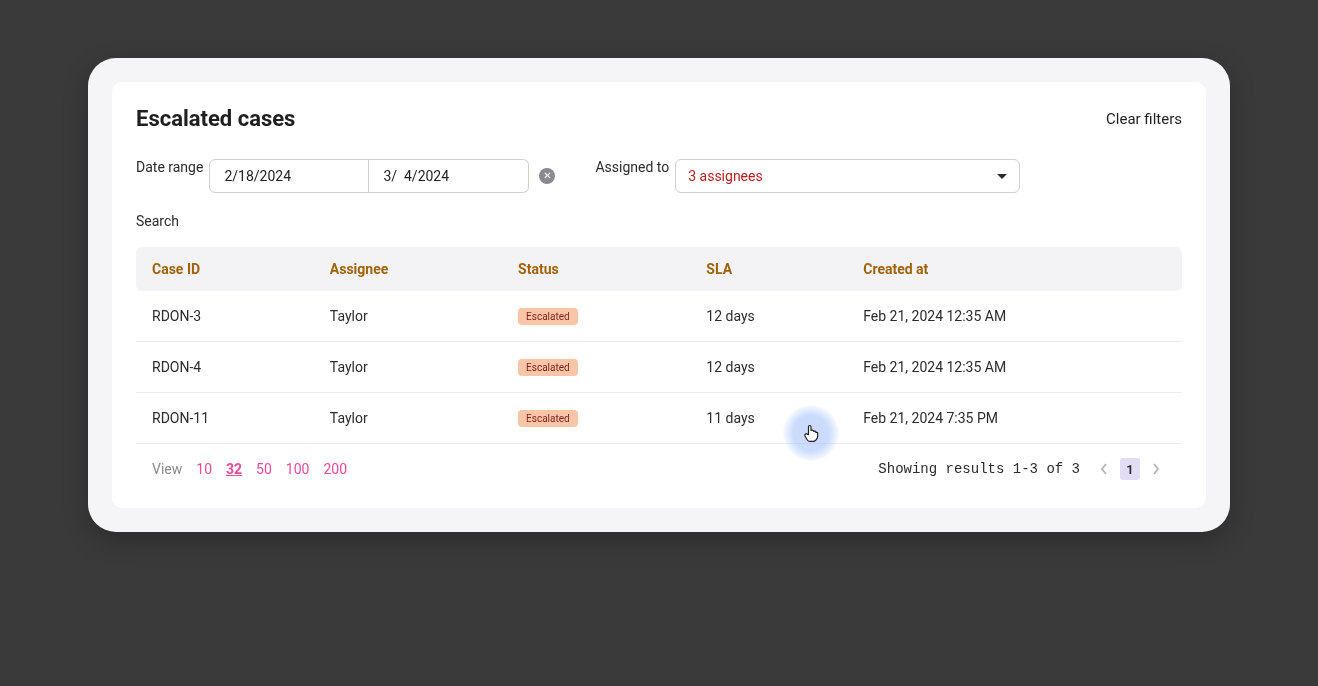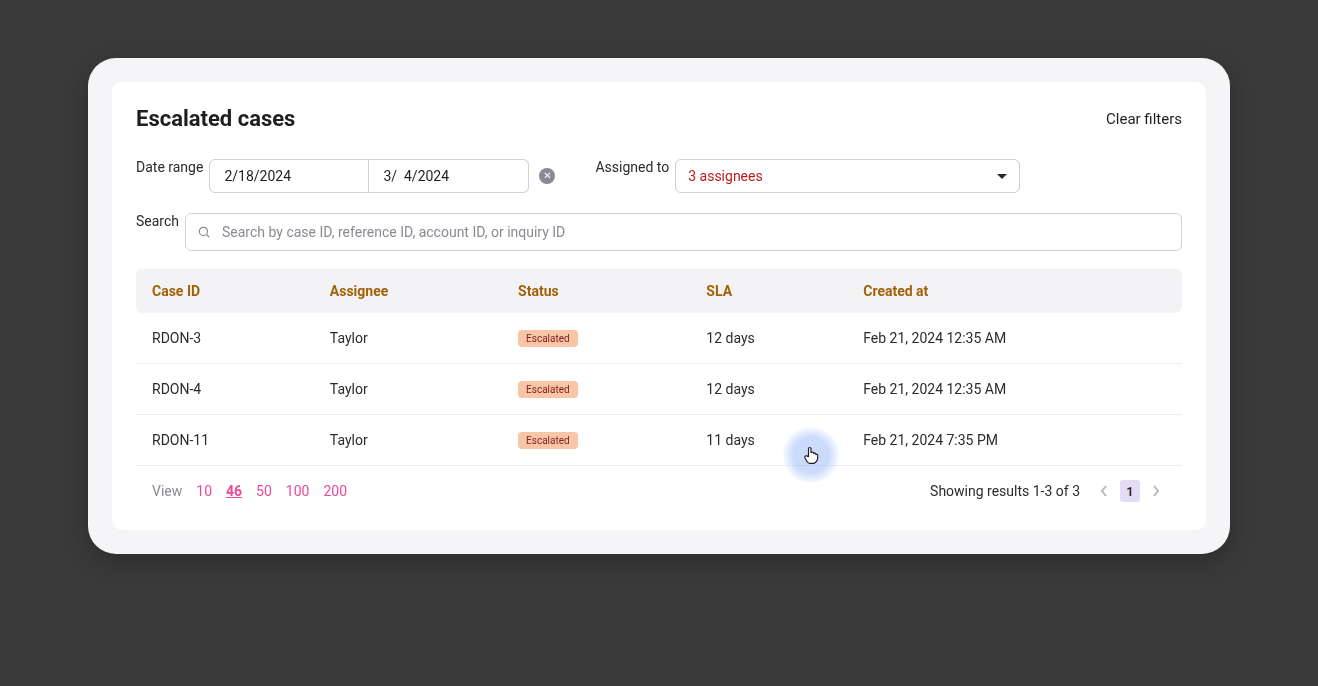--- a/index.html
+++ b/index.html
@@ -179,21 +179,21 @@
   }
   .page-size .opt.active {
     font-weight: 700;
     text-decoration: underline;
   }
   .pagination-side {
     display: flex;
     align-items: center;
     gap: 14px;
   }
-  .results-text { color: #2b2b2b; }
+  .results-text { color: #2b2b2b; font-family: Liberation Mono, monospace; }
   .pager {
     display: flex;
     align-items: center;
     gap: 6px;
   }
   .pager-btn {
     width: 20px; height: 22px;
     display: inline-flex;
     align-items: center; justify-content: center;
     border-radius: 3px;
@@ -253,27 +253,20 @@
         <label class="filter-label">Assigned to</label>
         <div class="select-field">
           <span>3 assignees</span>
           <span class="caret"></span>
         </div>
       </div>
     </div>
 
     <div class="filter-group search-group">
       <label class="filter-label">Search</label>
-      <div class="search-wrap">
-        <svg class="search-icon" viewBox="0 0 24 24" fill="none" stroke="#8a8a93" stroke-width="2">
-          <circle cx="11" cy="11" r="7"></circle>
-            <line x1="21" y1="21" x2="16.65" y2="16.65"></line>
-        </svg>
-        <input class="search-input" placeholder="Search by case ID, reference ID, account ID, or inquiry ID" style="">
-      </div>
     </div>
 
     <table class="cases">
       <thead>
         <tr>
           <th style="width:17%">Case ID</th>
           <th style="width:18%">Assignee</th>
           <th style="width:18%">Status</th>
           <th style="width:15%">SLA</th>
           <th style="width:32%">Created at</th>
@@ -308,21 +301,21 @@
             </span>
           </td>
         </tr>
       </tbody>
     </table>
 
     <div class="footer-row">
       <div class="page-size">
         <span>View</span>
         <button class="opt">10</button>
-        <button class="opt active">46</button>
+        <button class="opt active">32</button>
         <button class="opt">50</button>
         <button class="opt">100</button>
         <button class="opt">200</button>
       </div>
       <div class="pagination-side">
         <span class="results-text">Showing results 1-3 of 3</span>
         <div class="pager">
           <button class="pager-btn">
             <svg width="8" height="12" viewBox="0 0 8 12">
                 <path d="M6 1L2 6l4 5" fill="none" stroke="#b8b8c0" stroke-width="2"></path>

